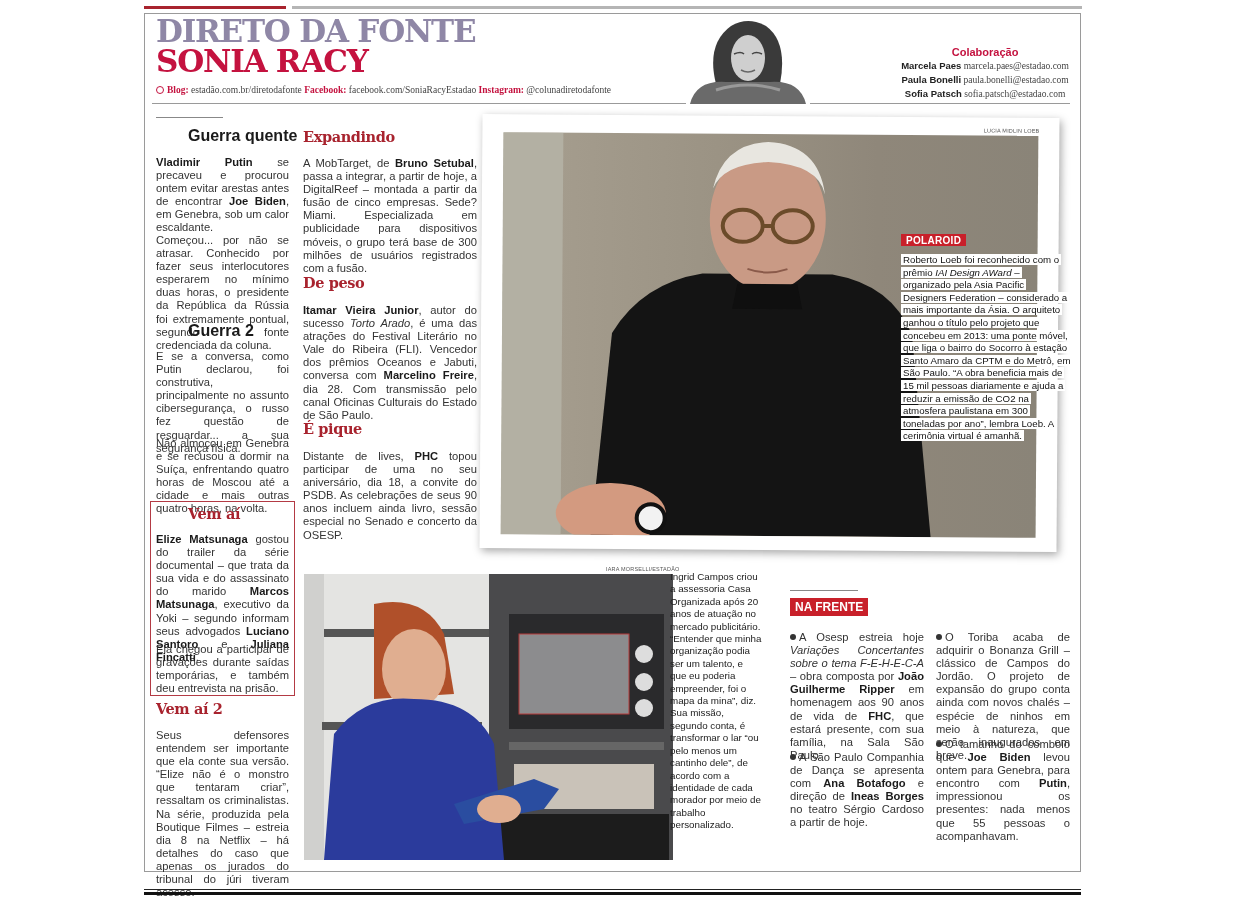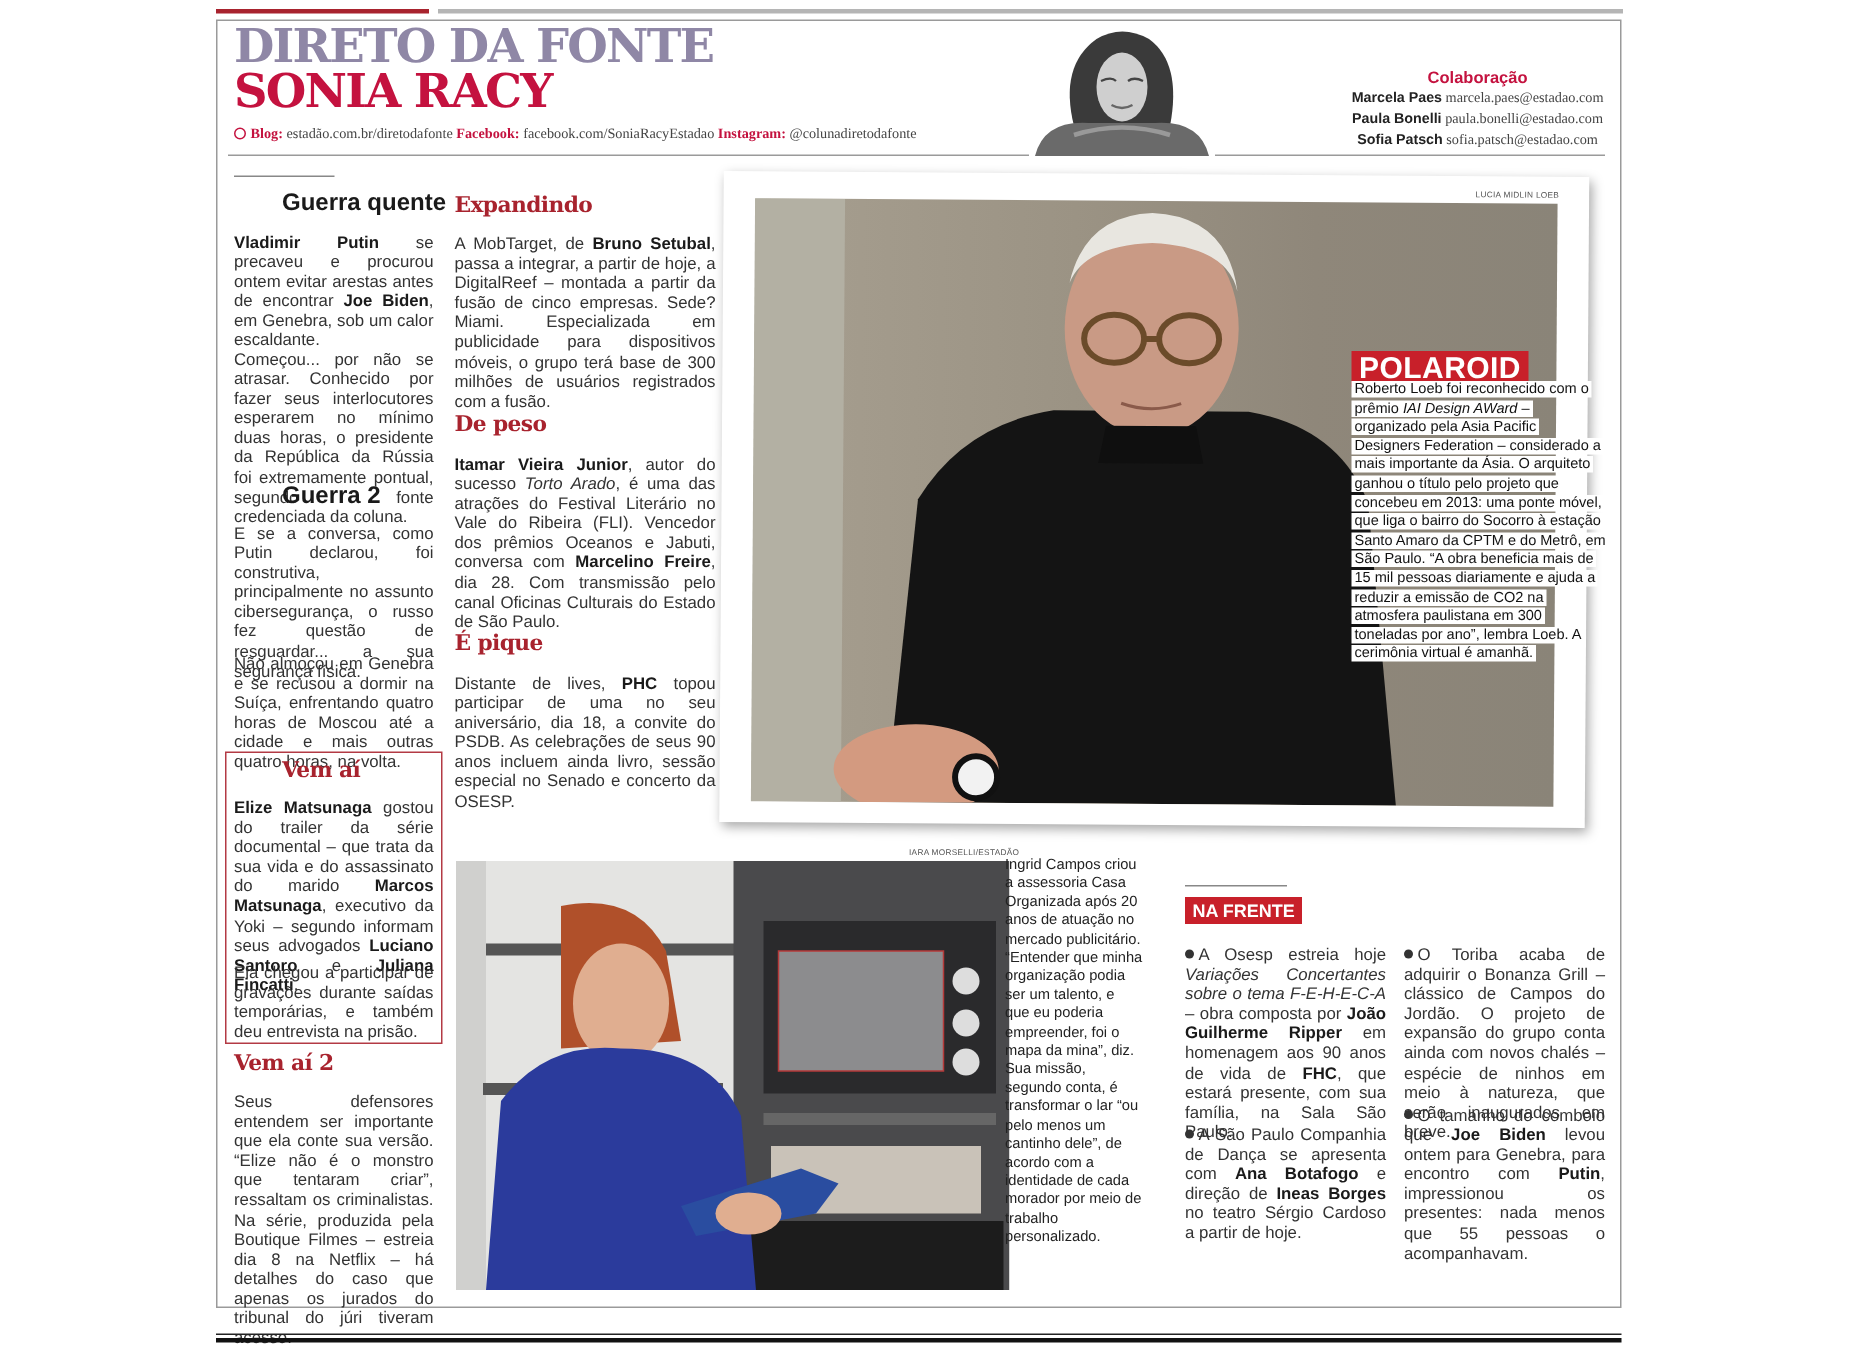--- a/index.html
+++ b/index.html
@@ -31,21 +31,21 @@
   .p b { color: #1a1a1a; }
   .col1 { left: 156px; width: 133px; }
   .col2 { left: 303px; width: 174px; }
 
   .vemai-box { left: 150px; top: 501px; width: 145px; height: 195px; border: 1.5px solid #b33a44; }
 
   
   .polaroid { left: 481px; top: 116px; width: 577px; height: 434px; background: #fff; box-shadow: 2px 3px 8px rgba(0,0,0,0.35); transform: rotate(0.4deg); }
   .pol-photo { left: 21px; top: 18px; width: 535px; height: 402px; background: linear-gradient(90deg, #b8b5a8 0%, #a49c8d 10%, #9b9384 40%, #8f877a 70%, #8a8478 100%); overflow: hidden; }
   .credit { font-family: "Liberation Sans", sans-serif; font-size: 5.5px; color: #555; letter-spacing: 0.2px; }
-  .pol-label { left: 901px; top: 234px; background: #c8202a; color: #fff; font-family: "Liberation Sans", sans-serif; font-weight: bold; font-size: 20px; padding: 1px 5px 0 5px; letter-spacing: 0.3px; }
+  .pol-label { left: 901px; top: 234px; background: #c8202a; color: #fff; font-family: "Liberation Sans", sans-serif; font-weight: bold; font-size: 10px; padding: 1px 5px 0 5px; letter-spacing: 0.3px; }
   .pol-text { left: 901px; top: 254px; width: 172px; font-family: "Liberation Sans", sans-serif; font-size: 9.7px; line-height: 12.6px; color: #111; }
   .pol-text span.line { background: #fff; display: inline; box-decoration-break: clone; -webkit-box-decoration-break: clone; padding: 0 2px; }
 
   
   .photo2 { left: 304px; top: 574px; width: 369px; height: 286px; background: #dcdcdc; overflow: hidden; }
   .cap2 { left: 670px; top: 571px; width: 92px; font-family: "Liberation Sans", sans-serif; font-size: 9.8px; line-height: 12.4px; color: #222; }
 
   
   .nf-rule { left: 790px; top: 590px; width: 68px; height: 1px; background: #888; }
   .nf-label { left: 790px; top: 598px; background: #c8202a; color: #fff; font-family: "Liberation Sans", sans-serif; font-weight: bold; font-size: 12px; padding: 2px 5px; }

